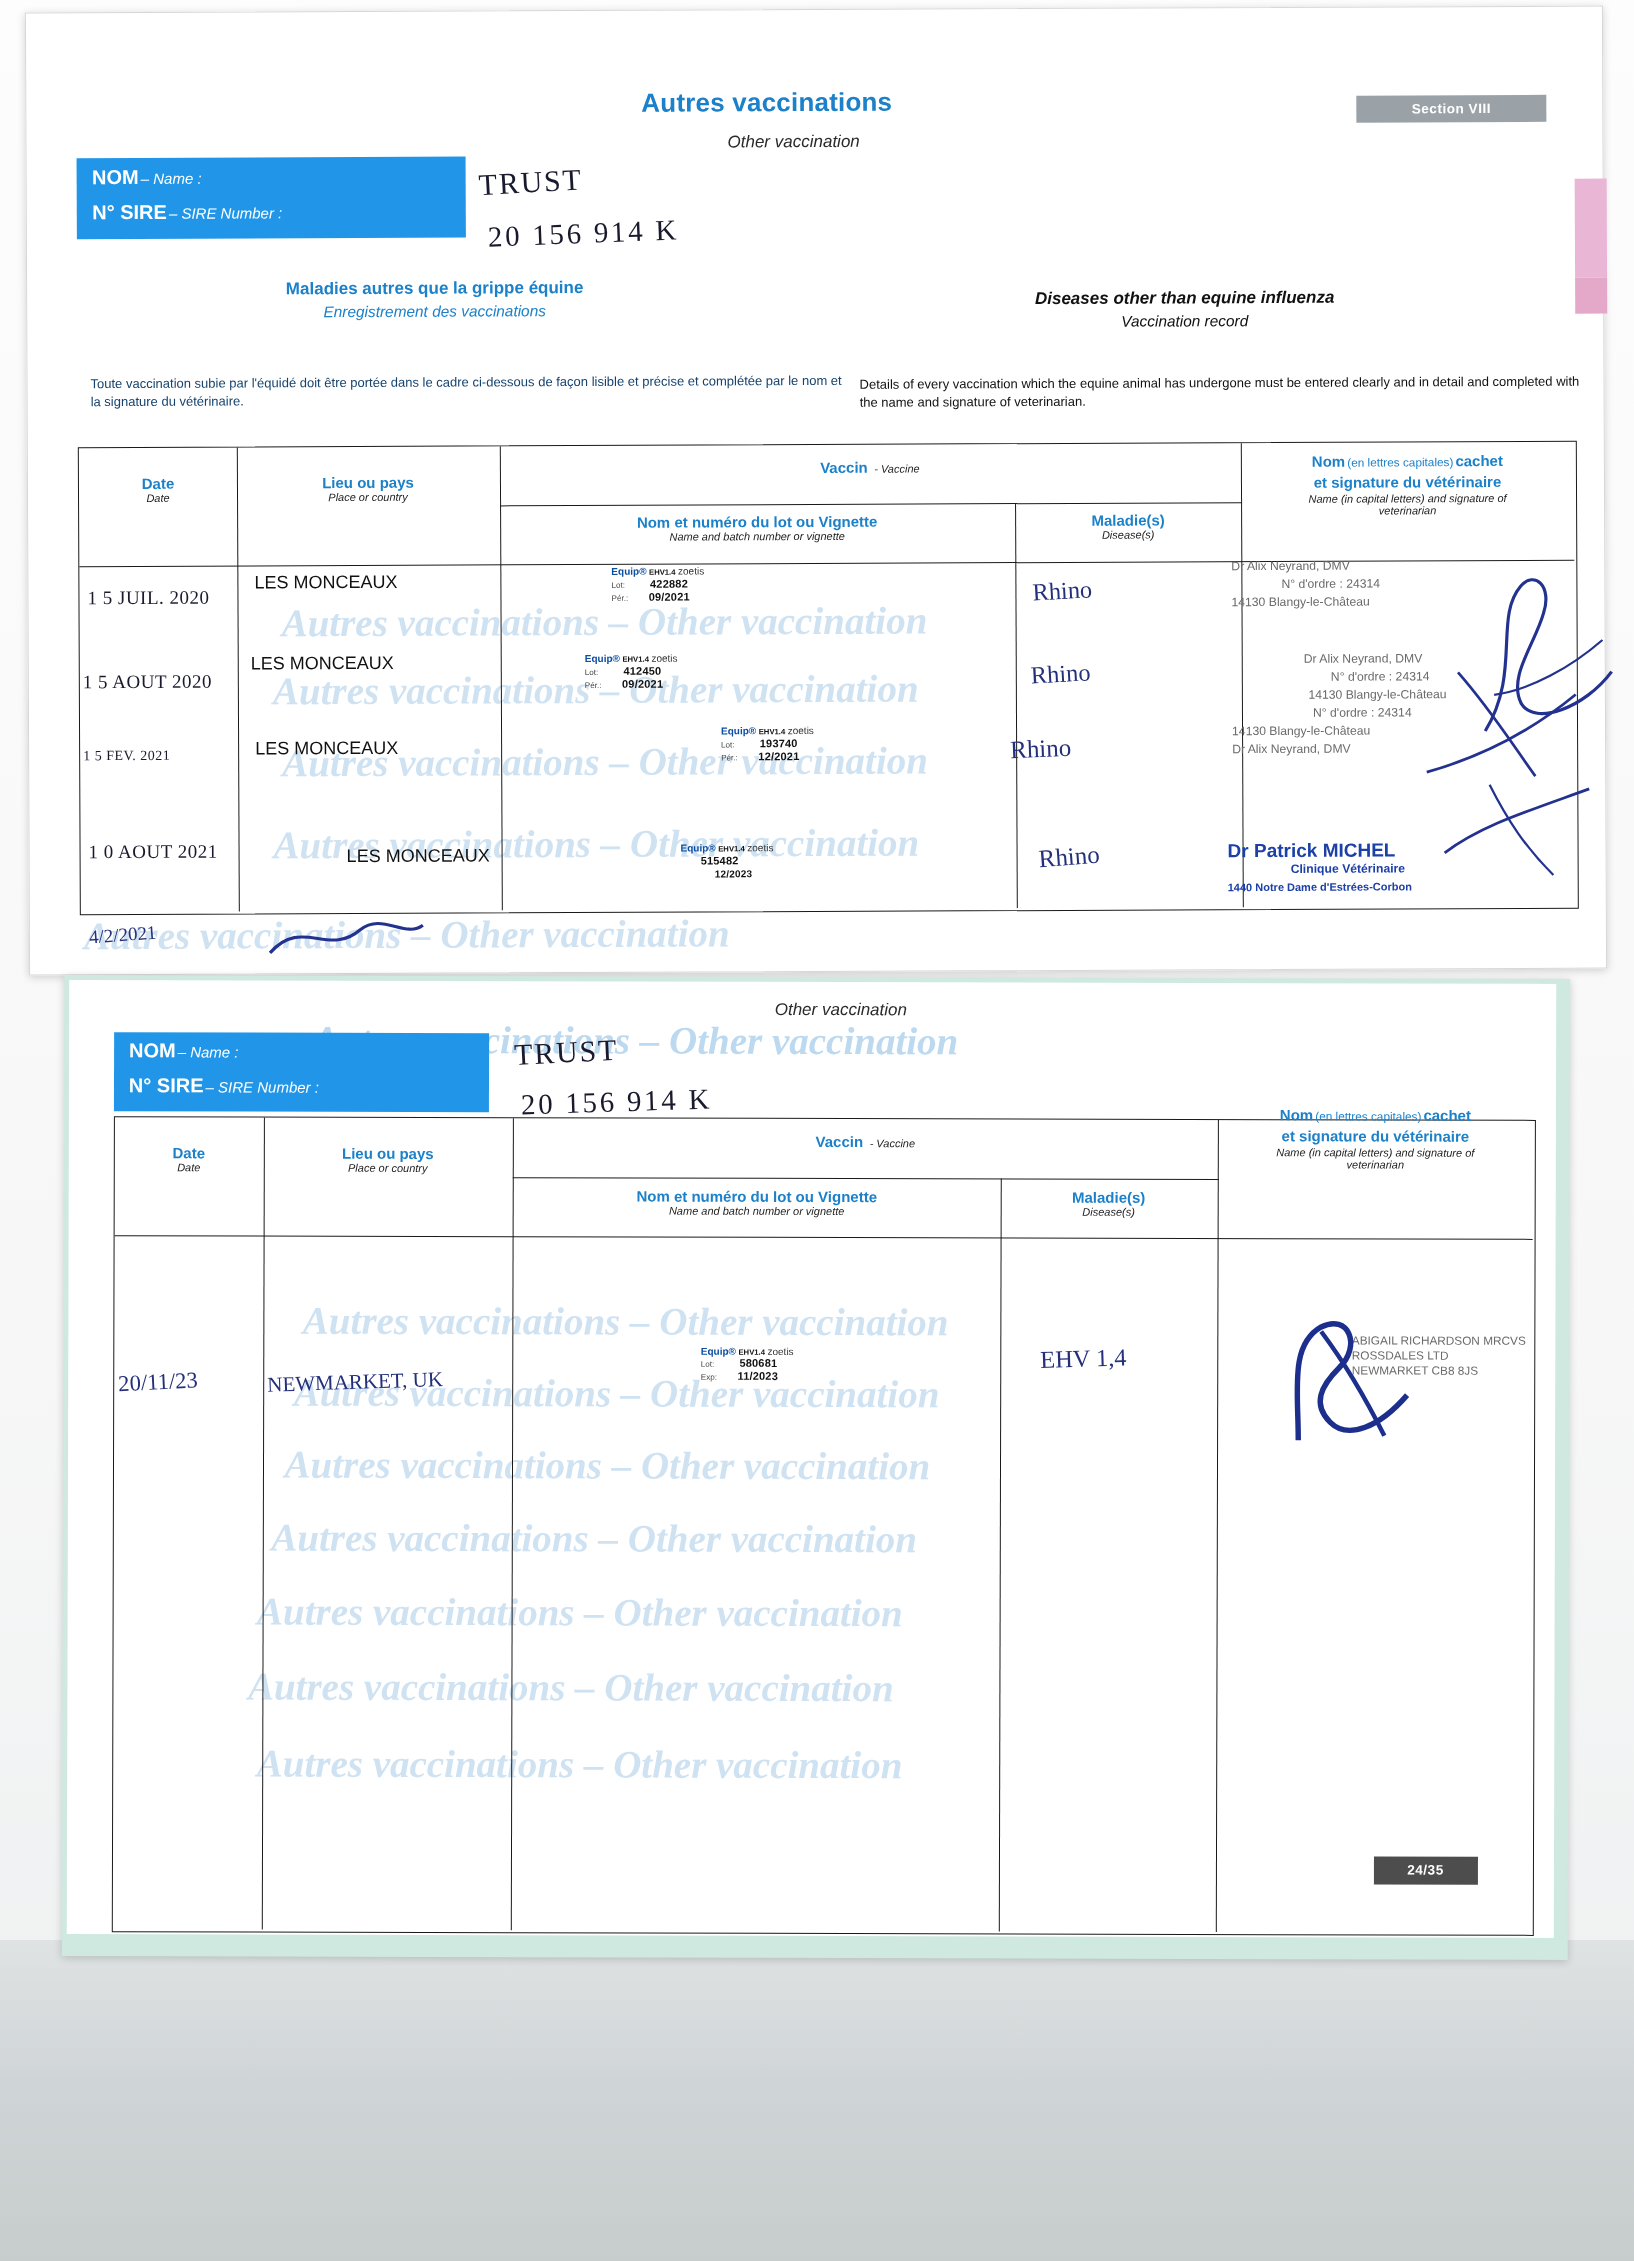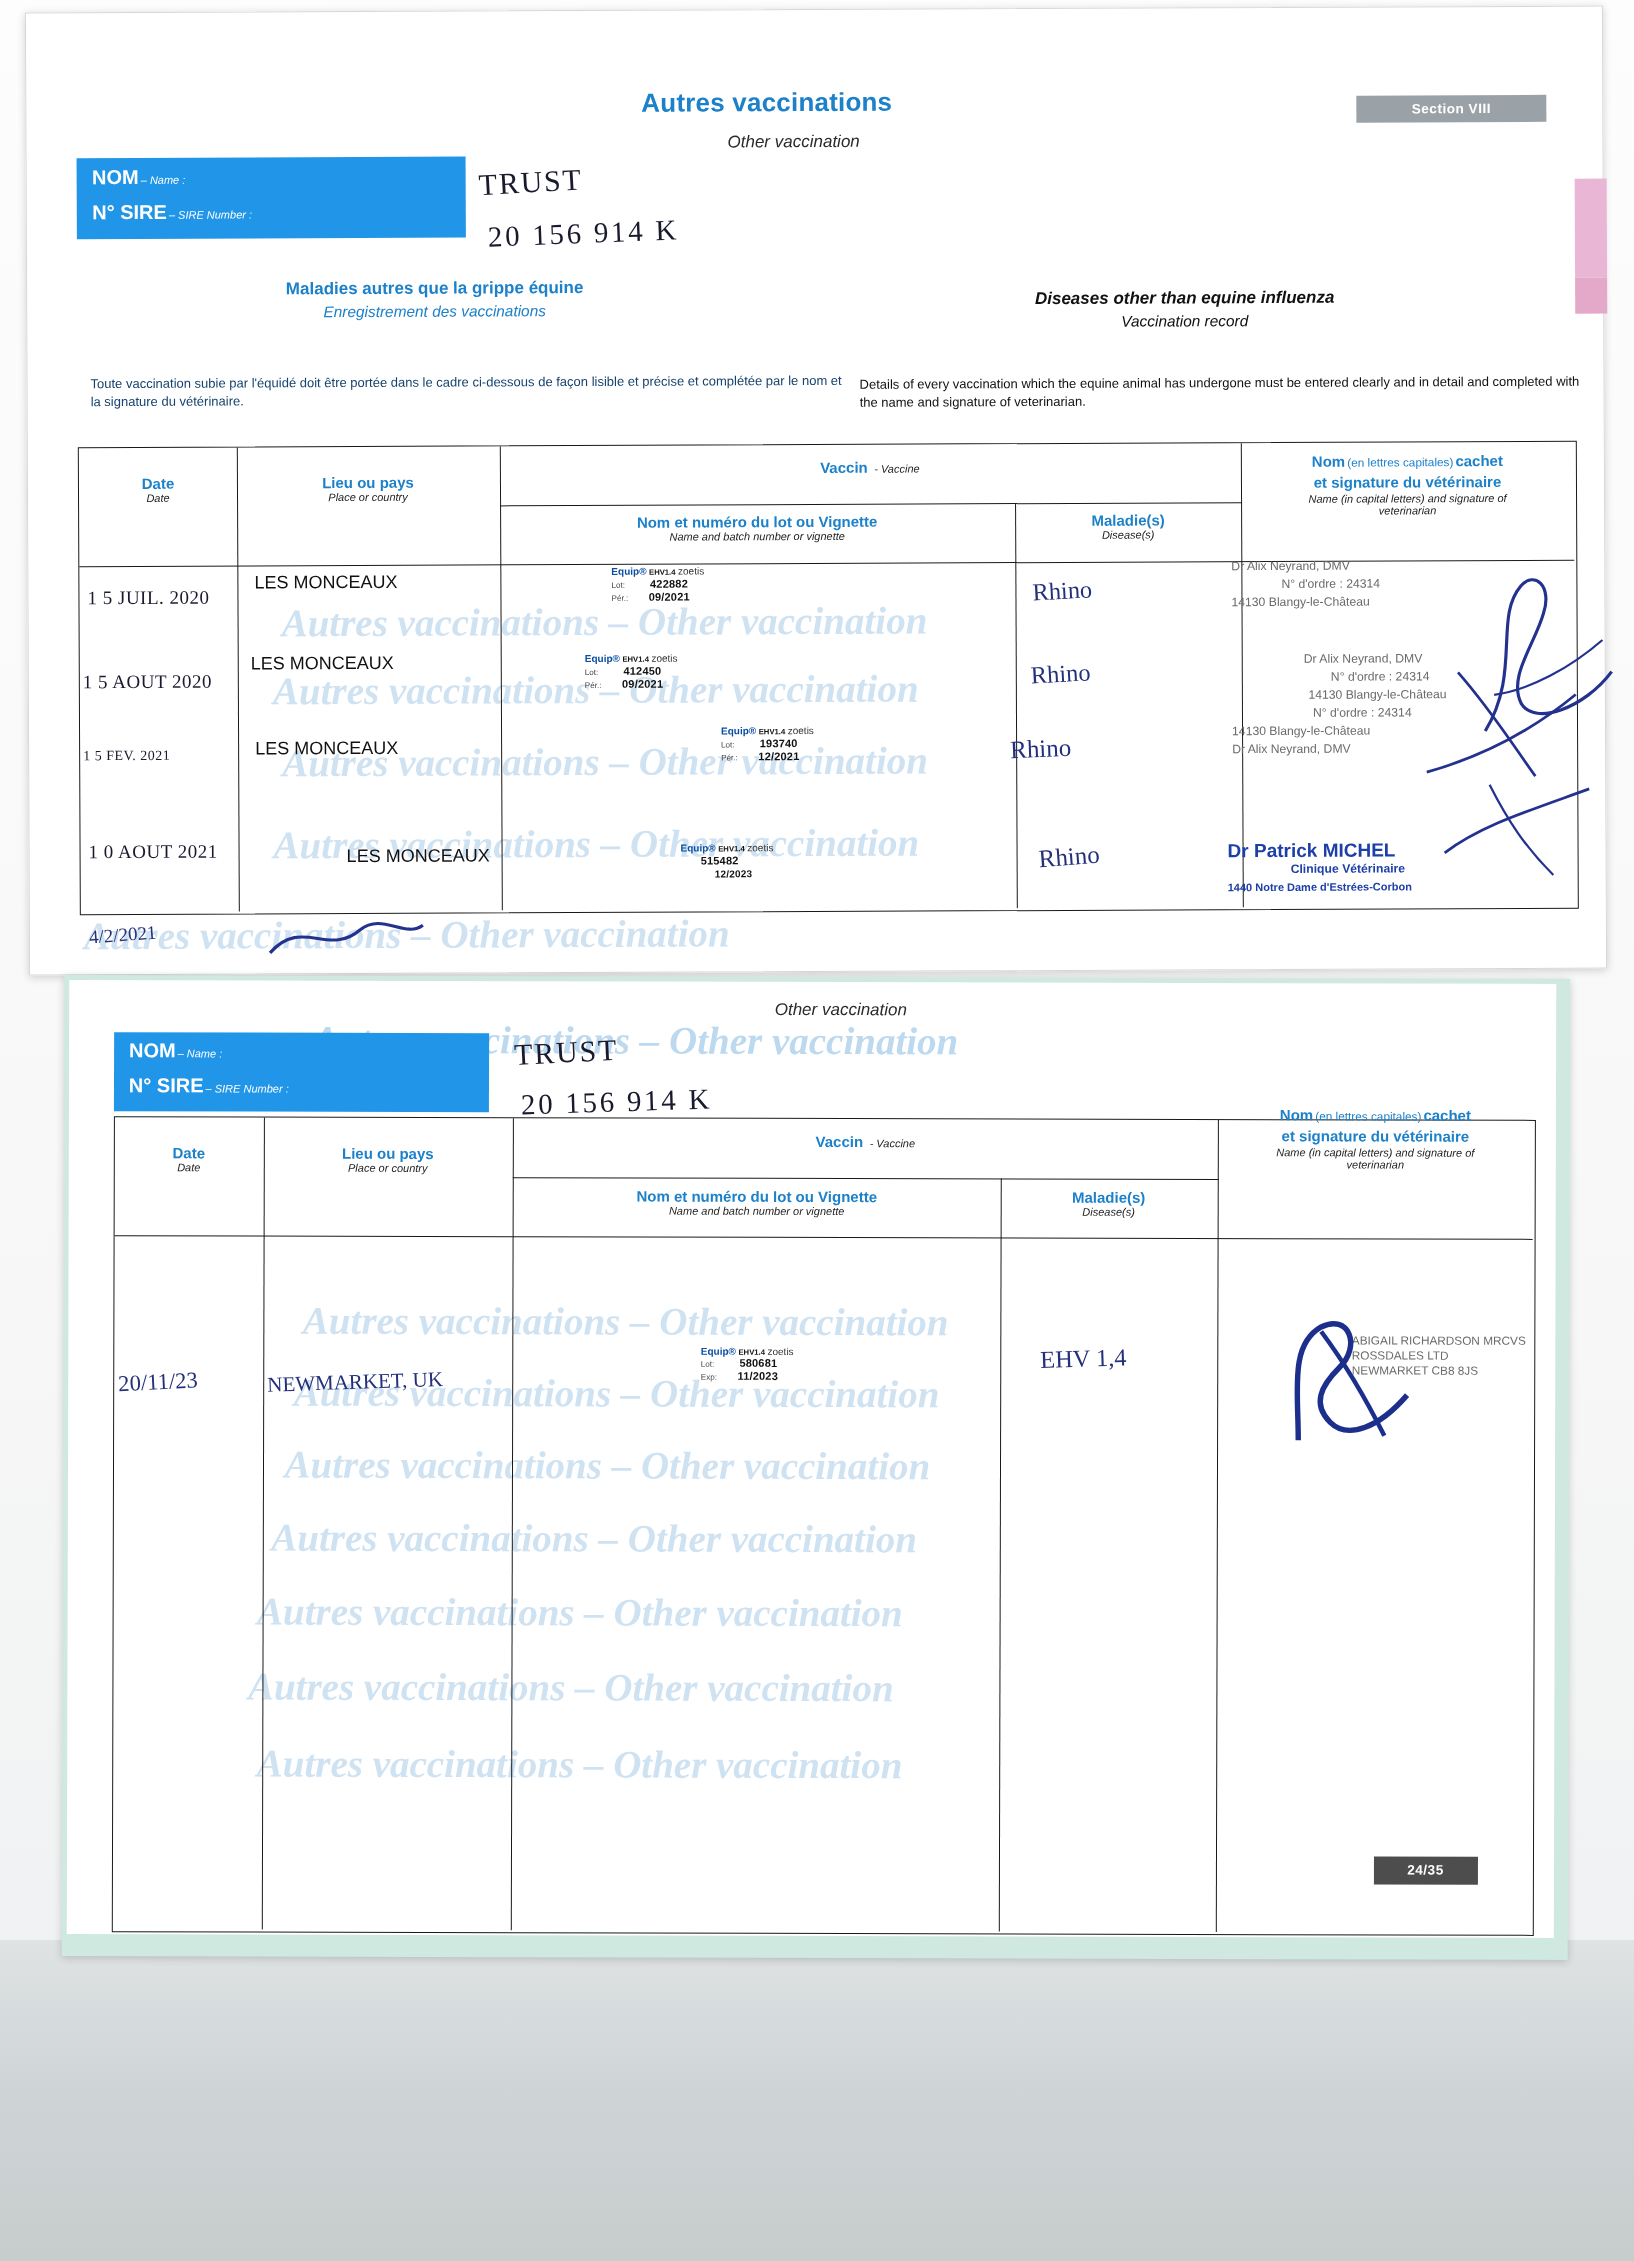--- a/index.html
+++ b/index.html
@@ -27,21 +27,21 @@
   
   .blue{color:#1b7ec2;}
   .hdr-title{font-size:26px;font-weight:bold;color:#1c81c9;letter-spacing:0.2px;}
   .hdr-sub{font-size:17px;font-style:italic;color:#2a2a2a;}
   .section-badge{position:absolute;background:#9aa2a8;color:#fff;font-size:13.6px;font-weight:bold;
       text-align:center;letter-spacing:0.5px;}
 
   .namebar{position:absolute;background:#2196e8;color:#fff;}
   .namebar .l1,.namebar .l2{position:absolute;left:15.4px;white-space:nowrap;}
   .namebar .big{font-size:20px;font-weight:bold;}
-  .namebar .it{font-size:11px;font-style:italic;font-weight:normal;}
+  .namebar .it{font-size:15px;font-style:italic;font-weight:normal;}
 
   .hand{font-family:"Liberation Serif",serif;color:#1a1a2e;}
   .hand-blue{font-family:"Liberation Serif",serif;color:#24307a;}
 
   .center-fr{position:absolute;text-align:center;}
   .t-fr-b{font-size:17px;font-weight:bold;color:#1c81c9;}
   .t-fr-i{font-size:15.4px;font-style:italic;color:#1c81c9;}
   .t-en-b{font-size:17px;font-weight:bold;font-style:italic;color:#111;}
   .t-en-i{font-size:15.4px;font-style:italic;color:#111;}
 

